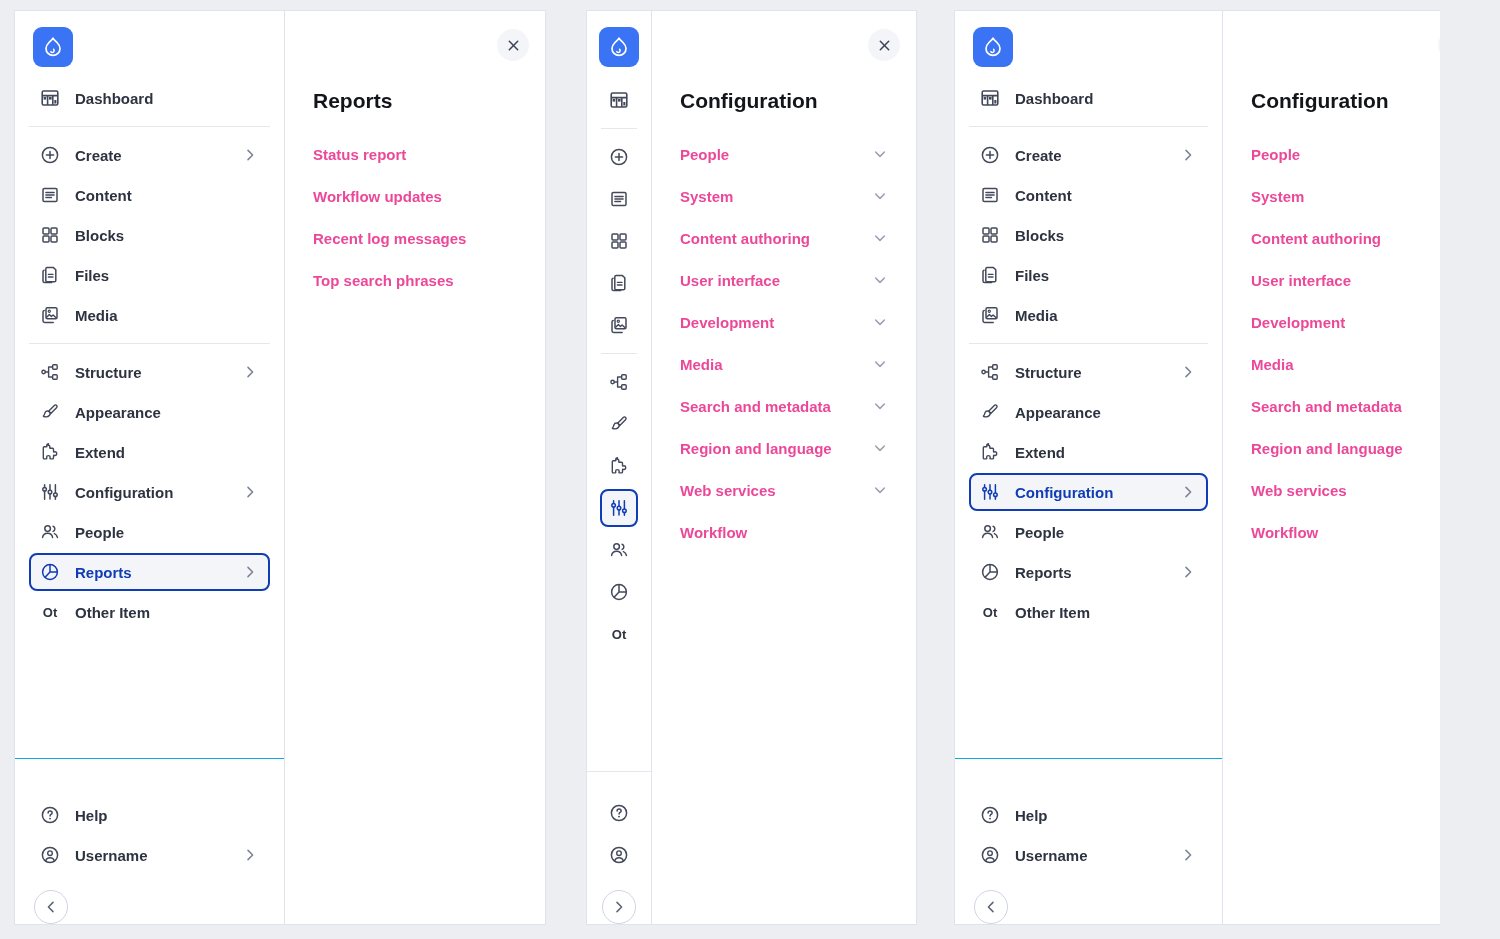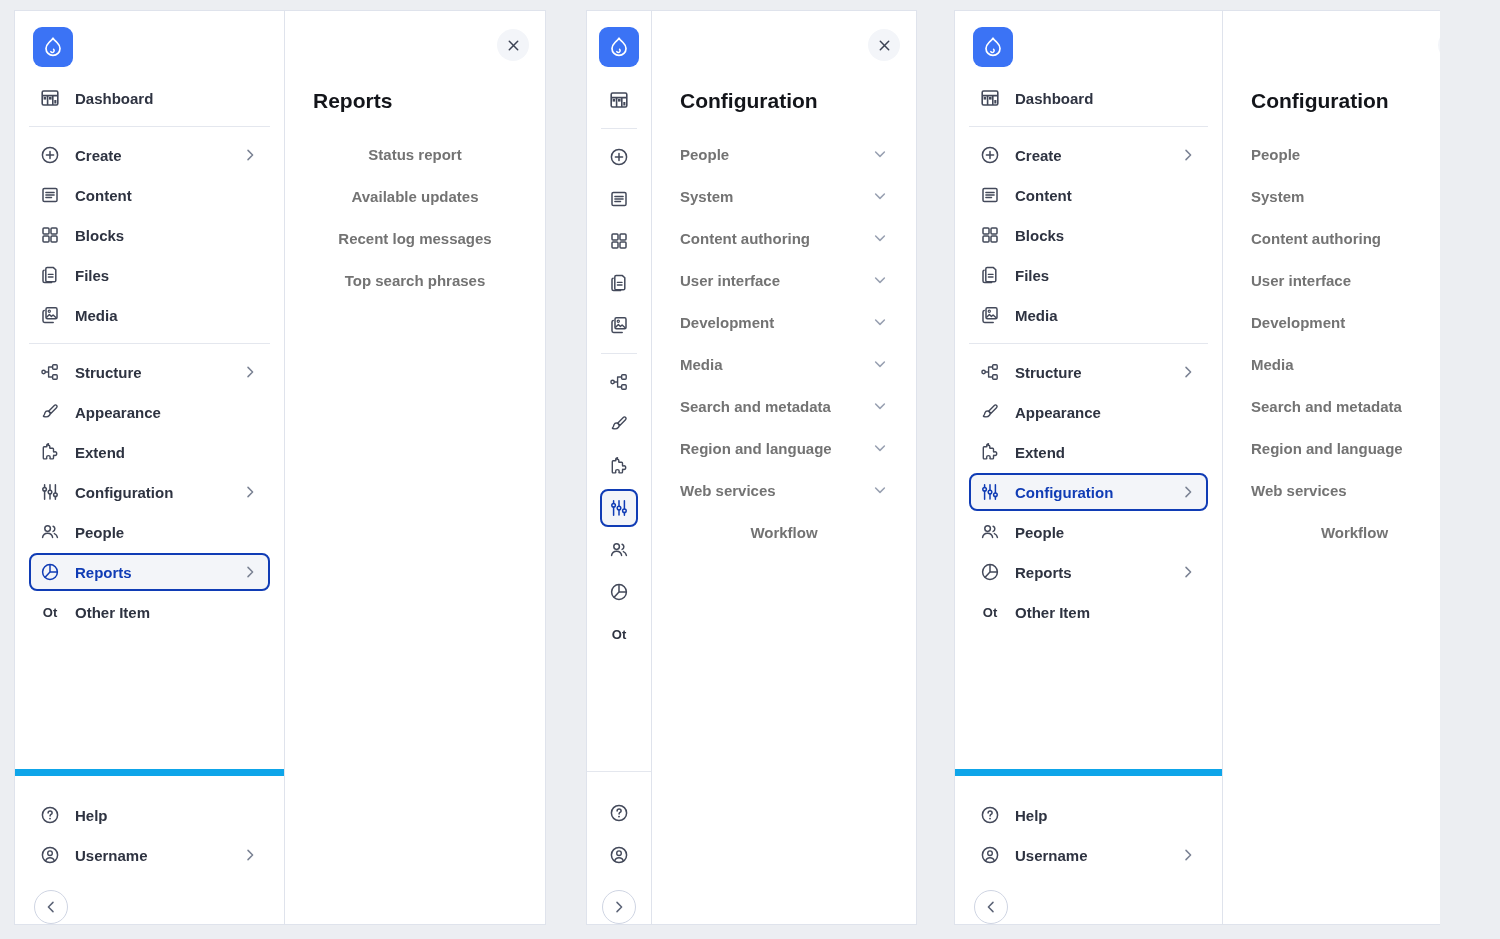--- a/index.html
+++ b/index.html
@@ -58,22 +58,22 @@
   .nav-item .txtico {
     width: 22px; flex: 0 0 22px; text-align: center;
     font-size: 13px; font-weight: 700; color: #2e3341;
   }
 
   .divider { height: 1px; background: #e4e7ee; margin: 9px 14px; }
 
   
   .nav-footer {
     position: absolute; left: 0; right: 0; bottom: 0;
-    border-top: 7px solid #0ea5e9;
-    padding-top: 18px;
+    border-top: 1px solid #0ea5e9;
+    padding-top: 35px;
   }
   .round-btn {
     width: 34px; height: 34px; border-radius: 50%;
     border: 1px solid #cfd5e3; background: #fff;
     display: flex; align-items: center; justify-content: center;
     color: #5b6376; cursor: pointer;
     margin: 16px 0 0 19px;
   }
 
   
@@ -88,23 +88,22 @@
   .fly-title {
     font-size: 21px; font-weight: 700; color: #13151a;
     padding: 0 28px; margin: 0;
     position: absolute; top: 78px; left: 0;
   }
   .fly-list { list-style: none; margin: 0; padding: 0; position: absolute; top: 122px; left: 0; right: 0; }
   .fly-item {
     display: flex; align-items: center;
     padding: 0 28px;
     height: 42px;
-    font-size: 15px; font-weight: 700; color: #737373;
+    font-size: 15px; font-weight: 700; color: #ec4899;
     cursor: pointer;
-    justify-content: center;
   }
   .fly-item .chev-d { margin-left: auto; color: #98a0b1; display: flex; }
 
   
   .rail-inner { position: absolute; left: 0; right: 0; top: 0; }
   .rail-list { list-style: none; margin: 0; padding: 0; }
   .rail-item {
     width: 38px; height: 38px; margin: 4px auto;
     display: flex; align-items: center; justify-content: center;
     border-radius: 8px; border: 2px solid transparent;
@@ -331,21 +330,21 @@
           <svg width="15" height="15" viewBox="0 0 15 15" fill="none">
             <path d="M3.3 3.3 11.7 11.7M11.7 3.3 3.3 11.7" stroke="currentColor" stroke-width="1.5" stroke-linecap="round"></path>
           </svg>
         </div>
         <h2 class="fly-title">Reports</h2>
         <ul class="fly-list">
           <li class="fly-item">
             <span>Status report</span>
           </li>
           <li class="fly-item">
-            <span>Available updates</span>
+            <span>Workflow updates</span>
           </li>
           <li class="fly-item">
             <span>Recent log messages</span>
           </li>
           <li class="fly-item">
             <span>Top search phrases</span>
           </li>
         </ul>
       </div>
     </div>

